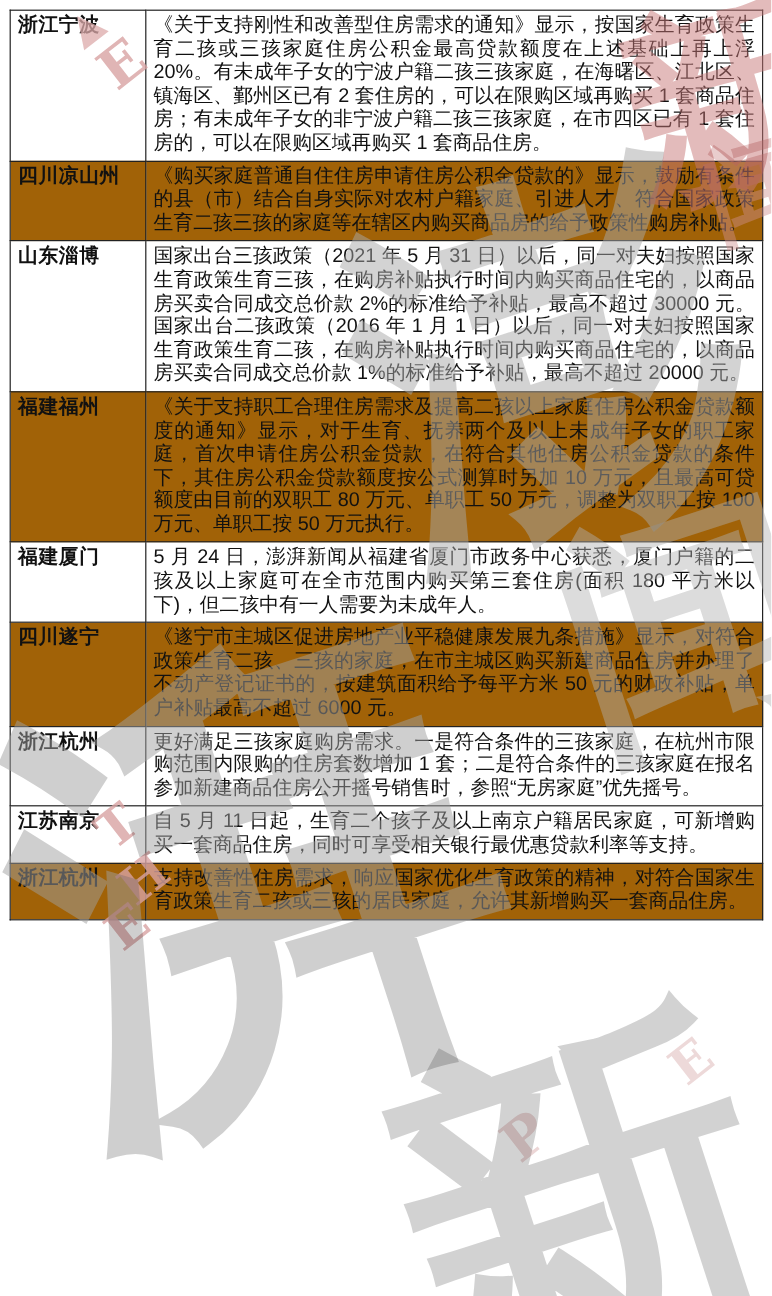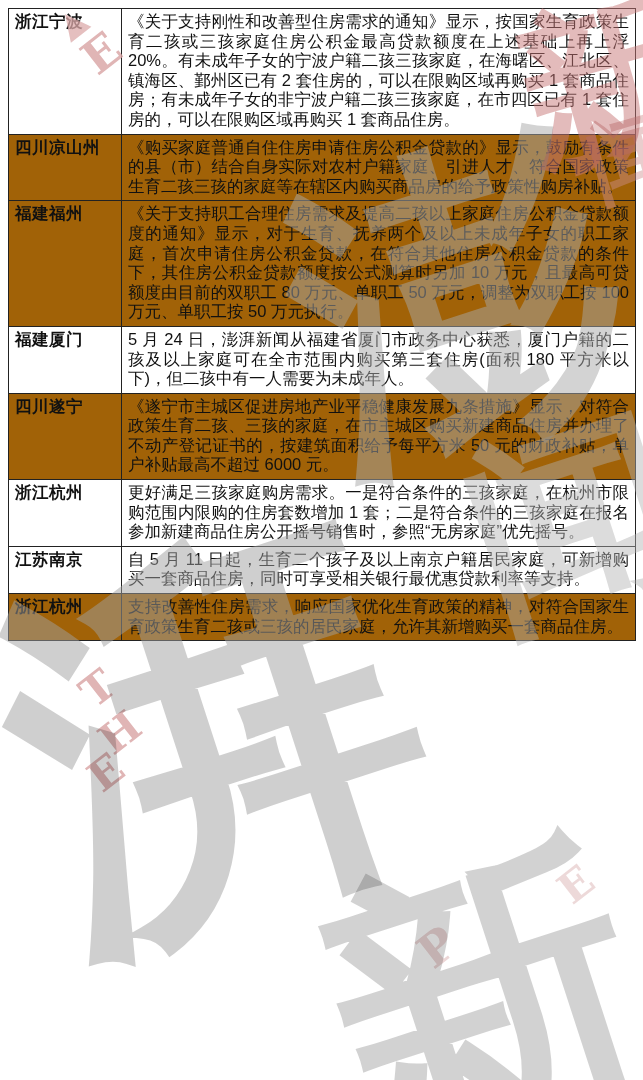--- a/index.html
+++ b/index.html
@@ -67,20 +67,24 @@
   <table class="policy-table">
     <tbody id="table-body">
         <tr class="plain">
     <td class="city-cell">浙江宁波</td>
     <td class="policy-cell">《关于支持刚性和改善型住房需求的通知》显示，按国家生育政策生育二孩或三孩家庭住房公积金最高贷款额度在上述基础上再上浮 20%。有未成年子女的宁波户籍二孩三孩家庭，在海曙区、江北区、镇海区、鄞州区已有 2 套住房的，可以在限购区域再购买 1 套商品住房；有未成年子女的非宁波户籍二孩三孩家庭，在市四区已有 1 套住房的，可以在限购区域再购买 1 套商品住房。</td>
   </tr>
         <tr class="shaded">
     <td class="city-cell">四川凉山州</td>
     <td class="policy-cell">《购买家庭普通自住住房申请住房公积金贷款的》显示，鼓励有条件的县（市）结合自身实际对农村户籍家庭、引进人才、符合国家政策生育二孩三孩的家庭等在辖区内购买商品房的给予政策性购房补贴。</td>
   </tr>
+        <tr class="plain">
+    <td class="city-cell">山东淄博</td>
+    <td class="policy-cell">国家出台三孩政策（2021 年 5 月 31 日）以后，同一对夫妇按照国家生育政策生育三孩，在购房补贴执行时间内购买商品住宅的，以商品房买卖合同成交总价款 2%的标准给予补贴，最高不超过 30000 元。国家出台二孩政策（2016 年 1 月 1 日）以后，同一对夫妇按照国家生育政策生育二孩，在购房补贴执行时间内购买商品住宅的，以商品房买卖合同成交总价款 1%的标准给予补贴，最高不超过 20000 元。</td>
+  </tr>
         <tr class="shaded">
     <td class="city-cell">福建福州</td>
     <td class="policy-cell">《关于支持职工合理住房需求及提高二孩以上家庭住房公积金贷款额度的通知》显示，对于生育、抚养两个及以上未成年子女的职工家庭，首次申请住房公积金贷款，在符合其他住房公积金贷款的条件下，其住房公积金贷款额度按公式测算时另加 10 万元，且最高可贷额度由目前的双职工 80 万元、单职工 50 万元，调整为双职工按 100 万元、单职工按 50 万元执行。</td>
   </tr>
         <tr class="plain">
     <td class="city-cell">福建厦门</td>
     <td class="policy-cell">5 月 24 日，澎湃新闻从福建省厦门市政务中心获悉，厦门户籍的二孩及以上家庭可在全市范围内购买第三套住房(面积 180 平方米以下)，但二孩中有一人需要为未成年人。</td>
   </tr>
         <tr class="shaded">
     <td class="city-cell">四川遂宁</td>

